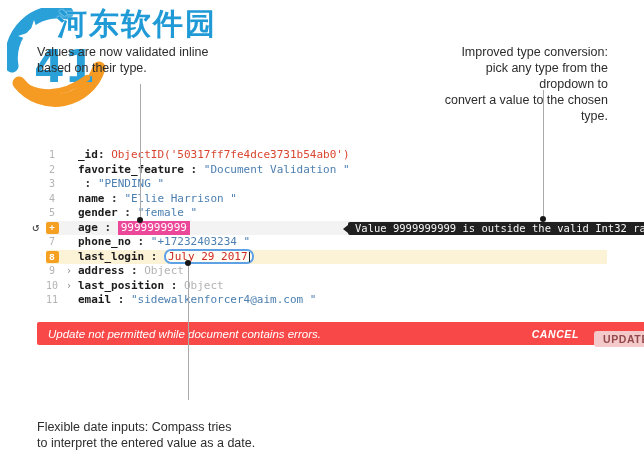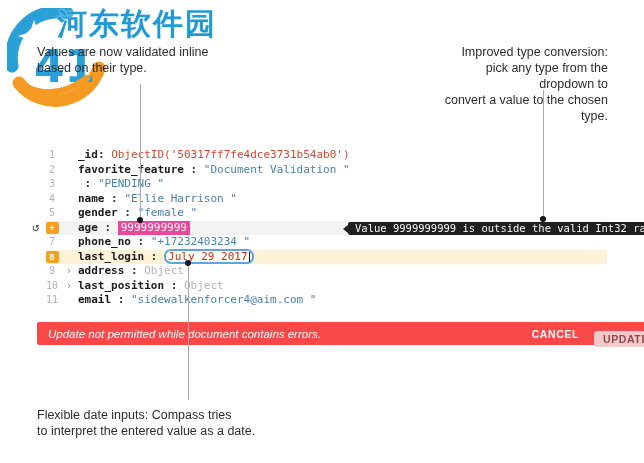--- a/index.html
+++ b/index.html
@@ -27,21 +27,21 @@
     font-size: 17px; font-weight: bold; letter-spacing: 1.5px;
     color: var(--brand-blue); opacity: .88;
     text-shadow: -1px -1px 0 #fff, 1px -1px 0 #fff, -1px 1px 0 #fff, 1px 1px 0 #fff;
     white-space: nowrap; z-index: 9;
   }
 
   
   .note { color: #2d2d2d; font-size: 12.5px; line-height: 16px; white-space: pre-line; }
   .note-left   { position: absolute; left: 37px; top: 44px; text-align: left; }
   .note-right  { position: absolute; right: 36px; top: 44px; text-align: right; }
-  .note-bottom { position: absolute; left: 37px; top: 407px; text-align: left; }
+  .note-bottom { position: absolute; left: 37px; top: 419px; text-align: left; }
 
   .callout-line { position: absolute; width: 1px; background: #a9a9a9; z-index: 6; }
   .callout-dot  { position: absolute; width: 6px; height: 6px; border-radius: 50%; background: #161616; z-index: 6; }
 
   
   .doc { position: absolute; left: 30px; top: 148px; width: 577px; z-index: 2; }
   .doc-row {
     position: relative; height: 14.5px;
     display: flex; align-items: center;
     font-family: "DejaVu Sans Mono", "Liberation Mono", monospace;
@@ -97,21 +97,21 @@
     background: var(--error-red); border-radius: 2px;
     display: flex; align-items: center;
     z-index: 4;
   }
   .error-msg {
     color: #fff; font-size: 11.5px; font-style: italic;
     padding-left: 11px;
   }
   .cancel-btn {
     margin-left: auto; color: #fff; font-size: 10.5px; font-weight: bold;
-    letter-spacing: .6px; cursor: pointer;
+    letter-spacing: .6px; cursor: pointer; font-style: italic;
   }
   .update-btn {
     margin: 11px 9px 0 15px; background: #f4c9c9; color: #93494c;
     font-size: 10.5px; font-weight: bold; letter-spacing: .6px;
     padding: 2px 9px; border-radius: 3px; border: none; cursor: pointer;
     font-family: "Liberation Sans", sans-serif;
   }
 </style>
 </head>
 <body>

